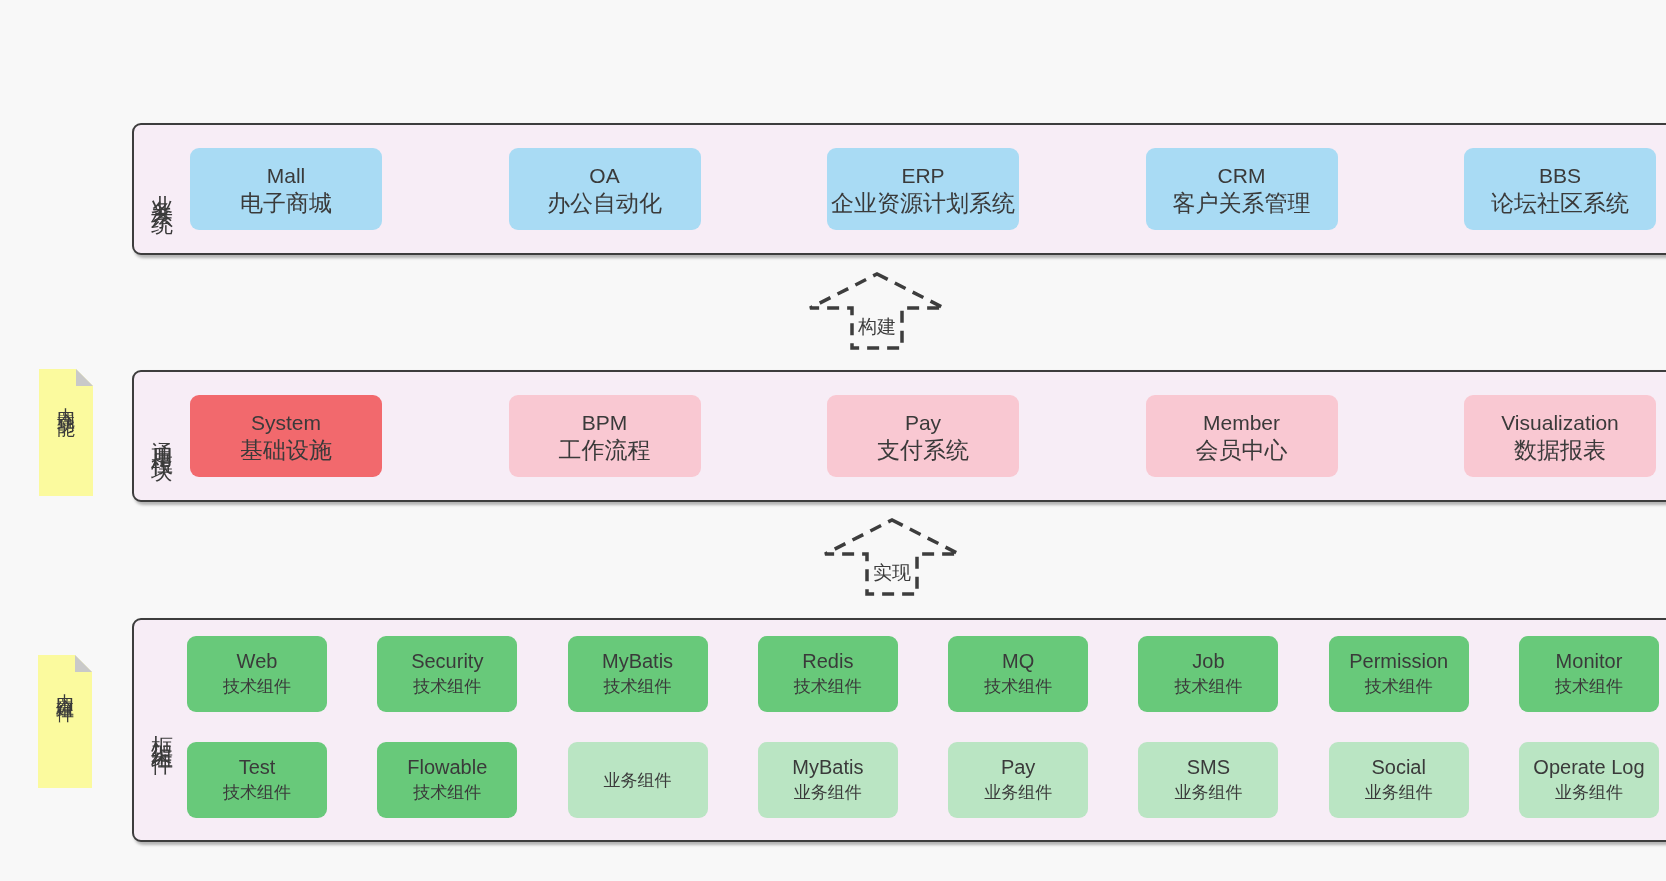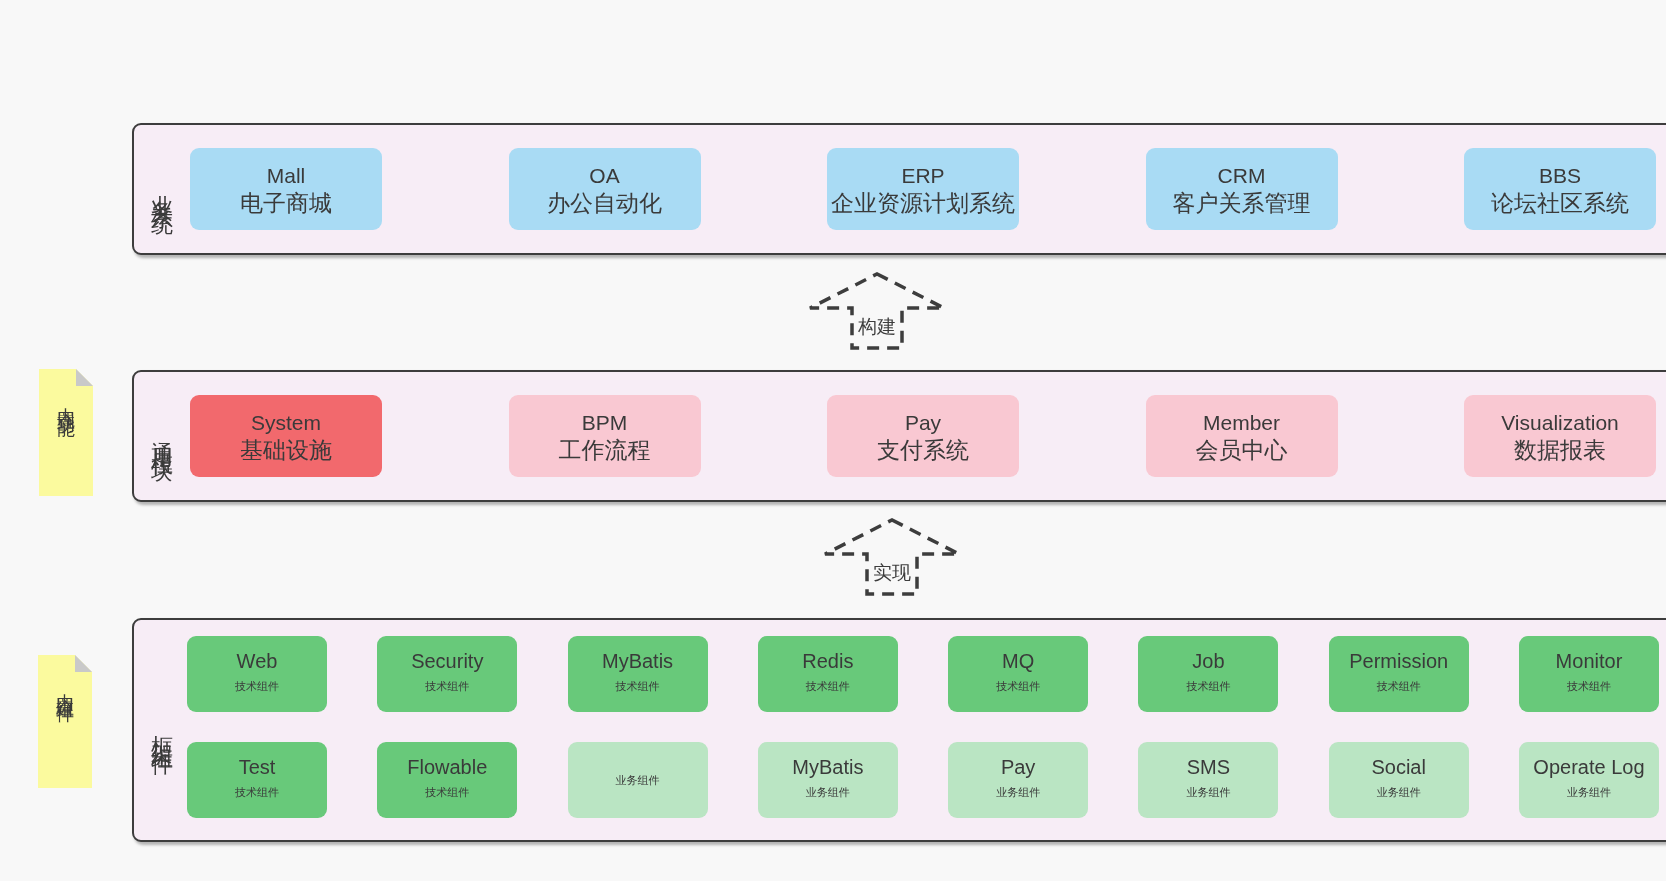--- a/index.html
+++ b/index.html
@@ -40,21 +40,21 @@
   .box{
     border-radius:9px;display:flex;flex-direction:column;
     justify-content:center;align-items:center;text-align:center;
     color:var(--text);
   }
   .band-single .box{width:192px;height:82px;}
   .band-single .box-title{font-size:21px;line-height:28px;}
   .band-single .box-subtitle{font-size:23px;line-height:27px;}
   .band-double .box{width:140px;height:76px;}
   .band-double .box-title{font-size:20px;line-height:25px;}
-  .band-double .box-subtitle{font-size:11px;line-height:25px;}
+  .band-double .box-subtitle{font-size:17px;line-height:25px;}
   .v-blue{background:var(--blue);}
   .v-red{background:var(--red);}
   .v-pink{background:var(--pink);}
   .v-green{background:var(--green);}
   .v-light-green{background:var(--light-green);}
 
   
   .sticky{
     position:absolute;width:54px;background:var(--sticky-yellow);z-index:1;
     clip-path:polygon(0 0,calc(100% - 17px) 0,100% 17px,100% 100%,0 100%);

